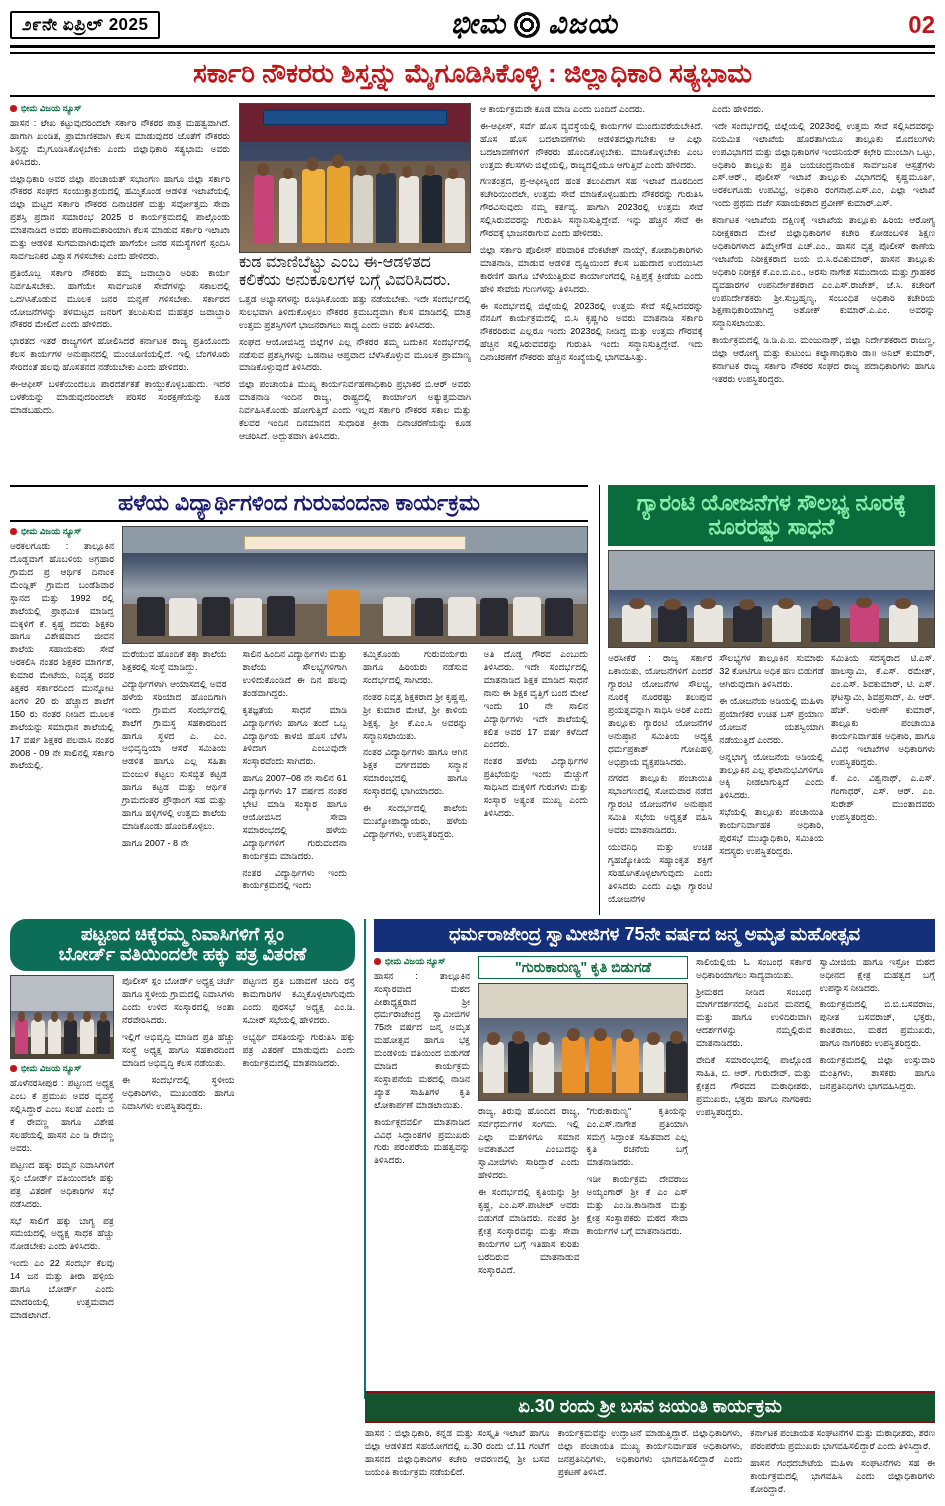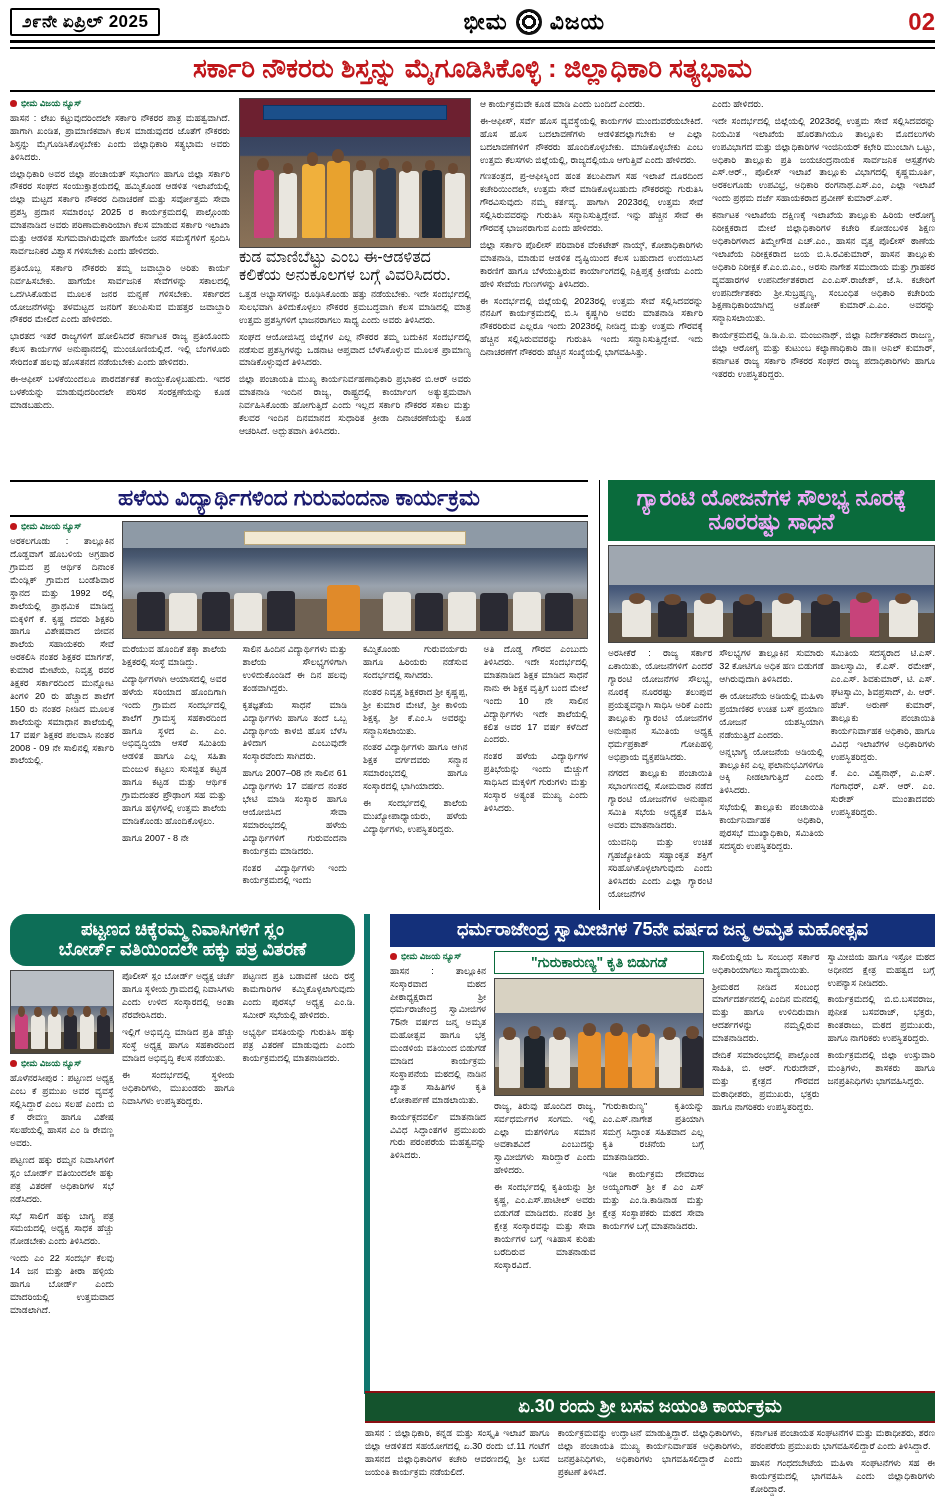--- a/index.html
+++ b/index.html
@@ -16,43 +16,43 @@
   
   .masthead {
     display:flex; align-items:center; justify-content:space-between;
     border-bottom: 3px solid #000; padding-bottom: 4px; margin-bottom:4px;
   }
   .mast-date {
     font-size: 17px; font-weight:bold; letter-spacing:.5px;
     border:2px solid #000; padding:2px 10px; border-radius:2px;
   }
   .mast-title {
-    font-size: 22px; font-weight:bold; letter-spacing:1px;
-    display:flex; align-items:center; gap:8px;
+    font-size: 28px; font-weight:bold; letter-spacing:1px;
+    display:flex; align-items:center; gap:8px;font-style:italic;
   }
   .mast-logo {
     width:26px; height:26px; border-radius:50%;
     background: radial-gradient(circle at 50% 50%, #fff 0 22%, #111 23% 38%, #fff 39% 52%, #111 53% 100%);
     display:inline-block;
   }
   .mast-page { font-size:24px; font-weight:bold; color:#c0161a; }
 
   
   .headline {
     text-align:center; font-size:26px; font-weight:bold; color:#c0161a;
     border-top:2px solid #000; border-bottom:2px solid #000;
     padding: 5px 0 6px 0; margin-bottom:6px; line-height:1.15;
   }
   .sec-head {
     text-align:center; font-size:22px; font-weight:bold; color:#c0161a;
     border-top:2px solid #000; border-bottom:2px solid #000;
     padding:4px 0 5px 0; line-height:1.1;
   }
   .sec-head.dark { color:#1a1a6e; }
-  .sec-head.green { background:#0a6b3c; color:#f0abfc; border-color:#0a6b3c; }
+  .sec-head.green { background:#0a6b3c; color:#86efac; border-color:#0a6b3c; }
   .sec-head.teal  { background:#0d6e57; color:#fff; border-color:#0d6e57;border-radius:16px; }
   .sec-head.navy  { background:#14307a; color:#fff; border-color:#14307a; }
   .sec-head.maroon{ background:#14532d; color:#fff; border-color:#8a0f12; }
   .sec-head.small { font-size:18px; }
 
   
   .body-text {
     font-size: 9.1px; line-height: 1.42; text-align: justify;
     hyphens:auto; word-break: break-word;
   }
@@ -357,21 +357,21 @@
         </div>
         <div class="col">
           <div class="body-text">
             <p>ಪಟ್ಟಣದ ಪ್ರತಿ ಬಡಾವಣೆ ಚಿಂದಿ ರಸ್ತೆ ಕಾಮಗಾರಿಗಳ ಕಮ್ಮಿಕೊಳ್ಳಲಾಗುವುದು ಎಂದು ಪುರಸಭೆ ಅಧ್ಯಕ್ಷ ಎಂ.ಡಿ. ಸಮೀರ್ ಸಭೆಯಲ್ಲಿ ಹೇಳಿದರು.</p>
             <p>ಅಭ್ಯರ್ಥಿ ವಸತಿಯನ್ನು ಗುರುತಿಸಿ ಹಕ್ಕು ಪತ್ರ ವಿತರಣೆ ಮಾಡುವುದು ಎಂದು ಕಾರ್ಯಕ್ರಮದಲ್ಲಿ ಮಾತನಾಡಿದರು.</p>
           </div>
         </div>
       </div>
     </div>
 
-    <div style="flex:1 1 0; min-width:0; border-left:6px solid #0f766e; padding-left:20px;">
+    <div style="flex:1 1 0; min-width:0; border-left:2px solid #0f766e; padding-left:8px;">
       <div class="sec-head navy small">ಧರ್ಮರಾಜೇಂದ್ರ ಸ್ವಾಮೀಜಿಗಳ 75ನೇ ವರ್ಷದ ಜನ್ಮ ಅಮೃತ ಮಹೋತ್ಸವ</div>
       <div class="cols" style="margin-top:4px; gap:8px;">
         <div class="col" style="flex:0 0 96px;">
           <div class="byline">
             <span class="dot"></span>
             <span>ಭೀಮ ವಿಜಯ ನ್ಯೂಸ್</span>
           </div>
           <div class="body-text">
             <p>ಹಾಸನ : ತಾಲ್ಲೂಕಿನ ಸಂಸ್ಕಾರವಾದ ಮಠದ ಪೀಠಾಧ್ಯಕ್ಷರಾದ ಶ್ರೀ ಧರ್ಮರಾಜೇಂದ್ರ ಸ್ವಾಮೀಜಿಗಳ 75ನೇ ವರ್ಷದ ಜನ್ಮ ಅಮೃತ ಮಹೋತ್ಸವ ಹಾಗೂ ಭಕ್ತ ಮಂಡಳಿಯ ವತಿಯಿಂದ ಬಿಡುಗಡೆ ಮಾಡಿದ ಕಾರ್ಯಕ್ರಮ ಸಂಸ್ಥಾಪನೆಯ ಮಠದಲ್ಲಿ ನಾಡಿನ ಖ್ಯಾತ ಸಾಹಿತಿಗಳ ಕೃತಿ ಲೋಕಾರ್ಪಣೆ ಮಾಡಲಾಯಿತು.</p>
             <p>ಕಾರ್ಯಕ್ಗದವರ್ಲಿ ಮಾತನಾಡಿದ ವಿವಿಧ ಸಿದ್ಧಾಂತಗಳ ಪ್ರಮುಖರು ಗುರು ಪರಂಪರೆಯ ಮಹತ್ವವನ್ನು ತಿಳಿಸಿದರು.</p>

